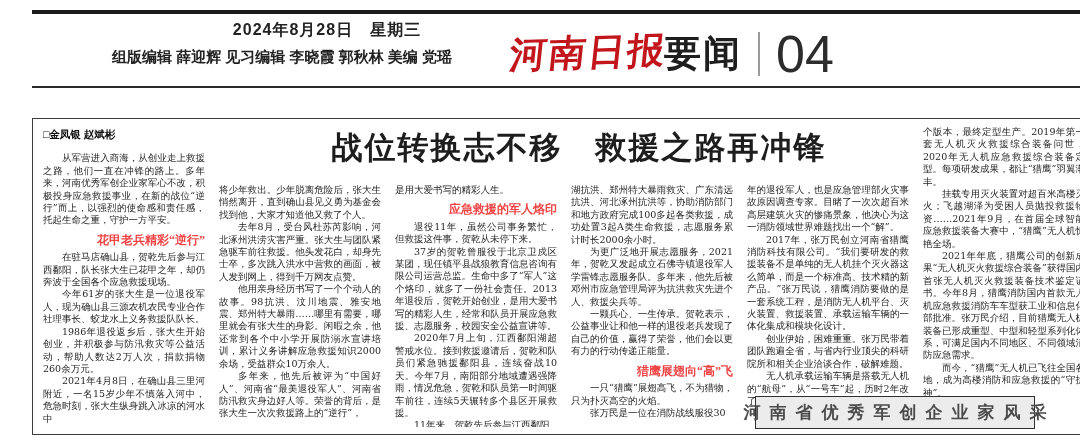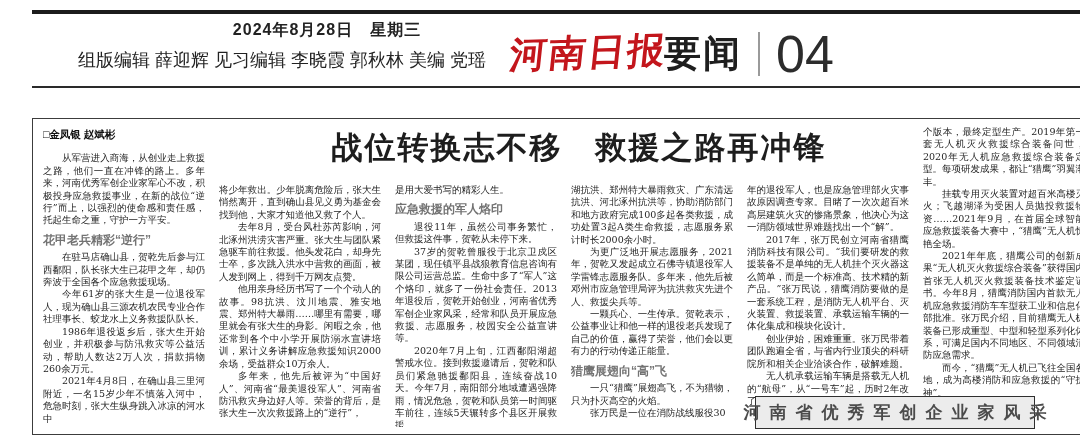--- a/index.html
+++ b/index.html
@@ -7,21 +7,21 @@
     font-family:"Liberation Sans", sans-serif; }
   .page { position:relative; width:1080px; height:440px; background:#fff; color:#272727;margin-left:24px; }
 
   .top-rule { position:absolute; top:10px; left:8px; right:8px; height:4px; background:#1c1c1c; }
   .header-rule { position:absolute; top:86px; left:8px; right:8px; height:2px; background:#2a2a2a; }
 
   .header { position:absolute; top:16px; left:8px; right:8px; height:68px; }
   .header-left { position:absolute; left:40px; top:4px; width:420px; text-align:center; }
   .date-line { font-size:16px; font-weight:600; letter-spacing:1px; color:#222;
     padding-left:90px; white-space:nowrap; }
-  .editors-line { font-size:18px; font-weight:400; color:#222; margin-top:7px; white-space:nowrap; }
+  .editors-line { font-size:15px; font-weight:700; color:#222; margin-top:7px; white-space:nowrap; }
 
   .masthead { position:absolute; left:478px; top:12px; font-family:"DejaVu Serif", serif;
     font-weight:900; font-size:37px; color:#c3161c; transform:skewX(-8deg) rotate(-2deg);
     letter-spacing:2px; white-space:nowrap; }
   .section { position:absolute; left:632px; top:8px; display:flex; align-items:center; }
   .section-title { font-size:37px; font-weight:700; color:#1e1e1e; letter-spacing:2px; }
   .section-divider { width:2px; height:44px; background:#9a9a9a; margin:0 16px; }
   .page-number { font-size:52px; font-weight:400; color:#2c2c2c; }
 
   .article-box { position:absolute; top:118px; left:8px; right:8px; bottom:5px;
@@ -31,22 +31,22 @@
     letter-spacing:2px; white-space:nowrap; }
 
   .columns { display:flex; gap:14px; height:100%; }
   .col { flex:1; overflow:hidden; font-family:"DejaVu Serif", serif; font-size:9.5px;
     line-height:12.4px; color:#242424; text-align:justify; }
   .col.mid { padding-top:58px; }
   .byline { font-weight:bold; font-size:10.5px; font-family:"Liberation Sans", sans-serif;
     color:#111; margin:2px 0 12px 0; }
   .para { text-indent:2em; }
   .para.cont { text-indent:0; }
-  .subhead { font-family:Liberation Sans, sans-serif; font-size:12px; font-weight:bold;
-    color:#737373; text-align:left; margin:7px 0 5px 0; text-indent:0; }
+  .subhead { font-family:Liberation Serif, serif; font-size:12px; font-weight:bold;
+    color:#ef4444; text-align:right; margin:7px 0 5px 0; text-indent:0; }
 
   .footer-banner { position:absolute; right:60px; bottom:5px; width:280px; height:33px;
     border:1px solid #2f2f2f; background:#ececec; display:flex; align-items:center;
     justify-content:center; font-family:"Liberation Sans", sans-serif; font-weight:bold;
     font-size:17px; color:#4b4b4b; letter-spacing:9px; padding-left:9px; white-space:nowrap; }
 </style>
 </head>
 <body>
 
 <div class="page">
@@ -83,21 +83,21 @@
         <div class="col mid">
           <p class="para cont">将少年救出。少年脱离危险后，张大生悄然离开，直到确山县见义勇为基金会找到他，大家才知道他又救了个人。</p>
           <p class="para">去年8月，受台风杜苏芮影响，河北涿州洪涝灾害严重。张大生与团队紧急驱车前往救援。他头发花白，却身先士卒，多次跳入洪水中营救的画面，被人发到网上，得到千万网友点赞。</p>
           <p class="para">他用亲身经历书写了一个个动人的故事。98抗洪、汶川地震、雅安地震、郑州特大暴雨……哪里有需要，哪里就会有张大生的身影。闲暇之余，他还常到各个中小学开展防溺水宣讲培训，累计义务讲解应急救援知识2000余场，受益群众10万余人。</p>
           <p class="para">多年来，他先后被评为“中国好人”、河南省“最美退役军人”、河南省防汛救灾身边好人等。荣誉的背后，是张大生一次次救援路上的“逆行”，</p>
         </div>
         <div class="col mid">
           <p class="para cont">是用大爱书写的精彩人生。</p>
           <h3 class="subhead">应急救援的军人烙印</h3>
           <p class="para">退役11年，虽然公司事务繁忙，但救援这件事，贺乾从未停下来。</p>
-          <p class="para">37岁的贺乾曾服役于北京卫戍区某团，现任镇平县战狼教育信息咨询有限公司运营总监。生命中多了“军人”这个烙印，就多了一份社会责任。2013年退役后，贺乾开始创业，河南省优秀军创企业家风采，经常和队员开展应急救援、志愿服务，校园安全公益宣讲等。</p>
+          <p class="para">37岁的贺乾曾服役于北京卫戍区某团，现任镇平县战狼教育信息咨询有限公司运营总监。生命中多了“军人”这个烙印，就多了一份社会责任。2013年退役后，贺乾开始创业，是用大爱书写的精彩人生，经常和队员开展应急救援、志愿服务，校园安全公益宣讲等。</p>
           <p class="para">2020年7月上旬，江西鄱阳湖超警戒水位。接到救援邀请后，贺乾和队员们紧急驰援鄱阳县，连续奋战10天。今年7月，南阳部分地域遭遇强降雨，情况危急，贺乾和队员第一时间驱车前往，连续5天辗转多个县区开展救援。</p>
           <p class="para">11年来，贺乾先后参与江西鄱阳</p>
         </div>
         <div class="col mid">
           <p class="para cont">湖抗洪、郑州特大暴雨救灾、广东清远抗洪、河北涿州抗洪等，协助消防部门和地方政府完成100多起各类救援，成功处置3起A类生命救援，志愿服务累计时长2000余小时。</p>
           <p class="para">为更广泛地开展志愿服务，2021年，贺乾又发起成立石佛寺镇退役军人学雷锋志愿服务队。多年来，他先后被邓州市应急管理局评为抗洪救灾先进个人、救援尖兵等。</p>
           <p class="para">一颗兵心、一生传承。贺乾表示，公益事业让和他一样的退役老兵发现了自己的价值，赢得了荣誉，他们会以更有力的行动传递正能量。</p>
           <h3 class="subhead">猎鹰展翅向“高”飞</h3>
           <p class="para">一只“猎鹰”展翅高飞，不为猎物，只为扑灭高空的火焰。</p>
           <p class="para">张万民是一位在消防战线服役30</p>

